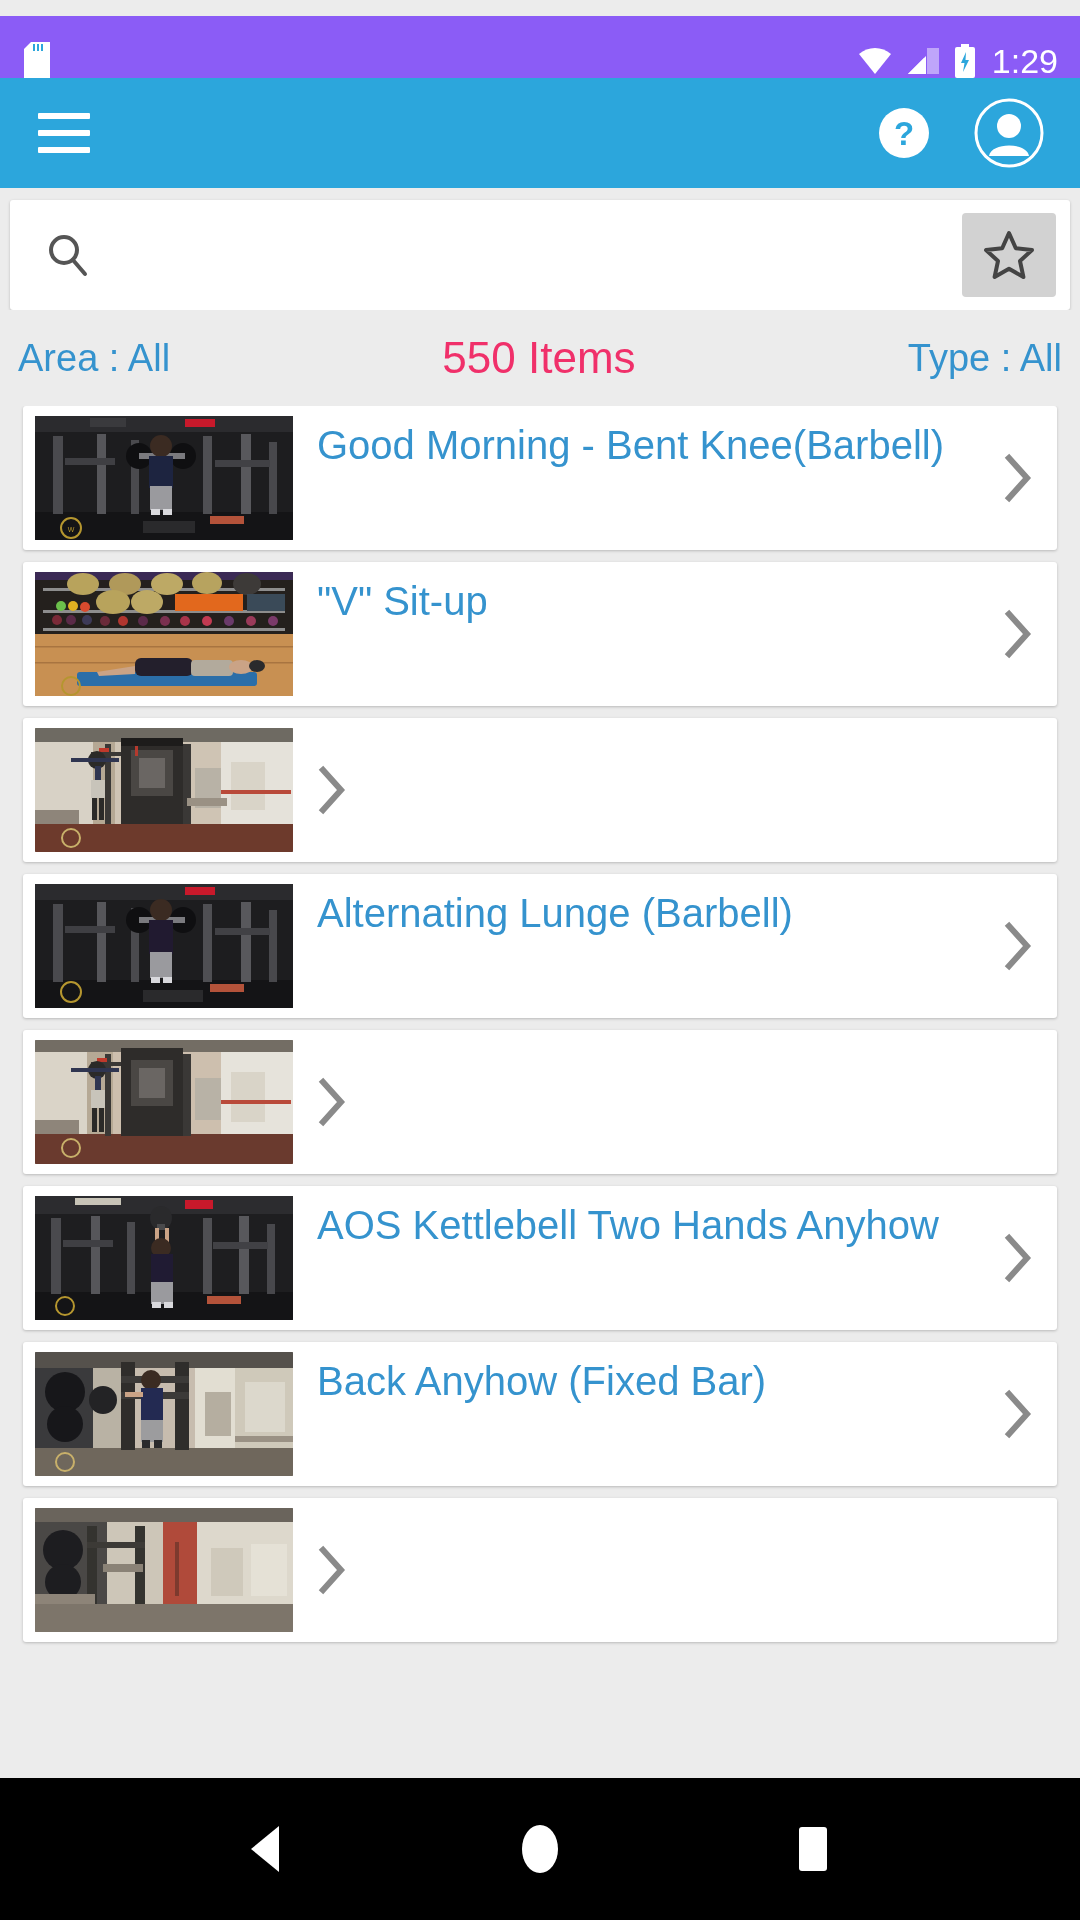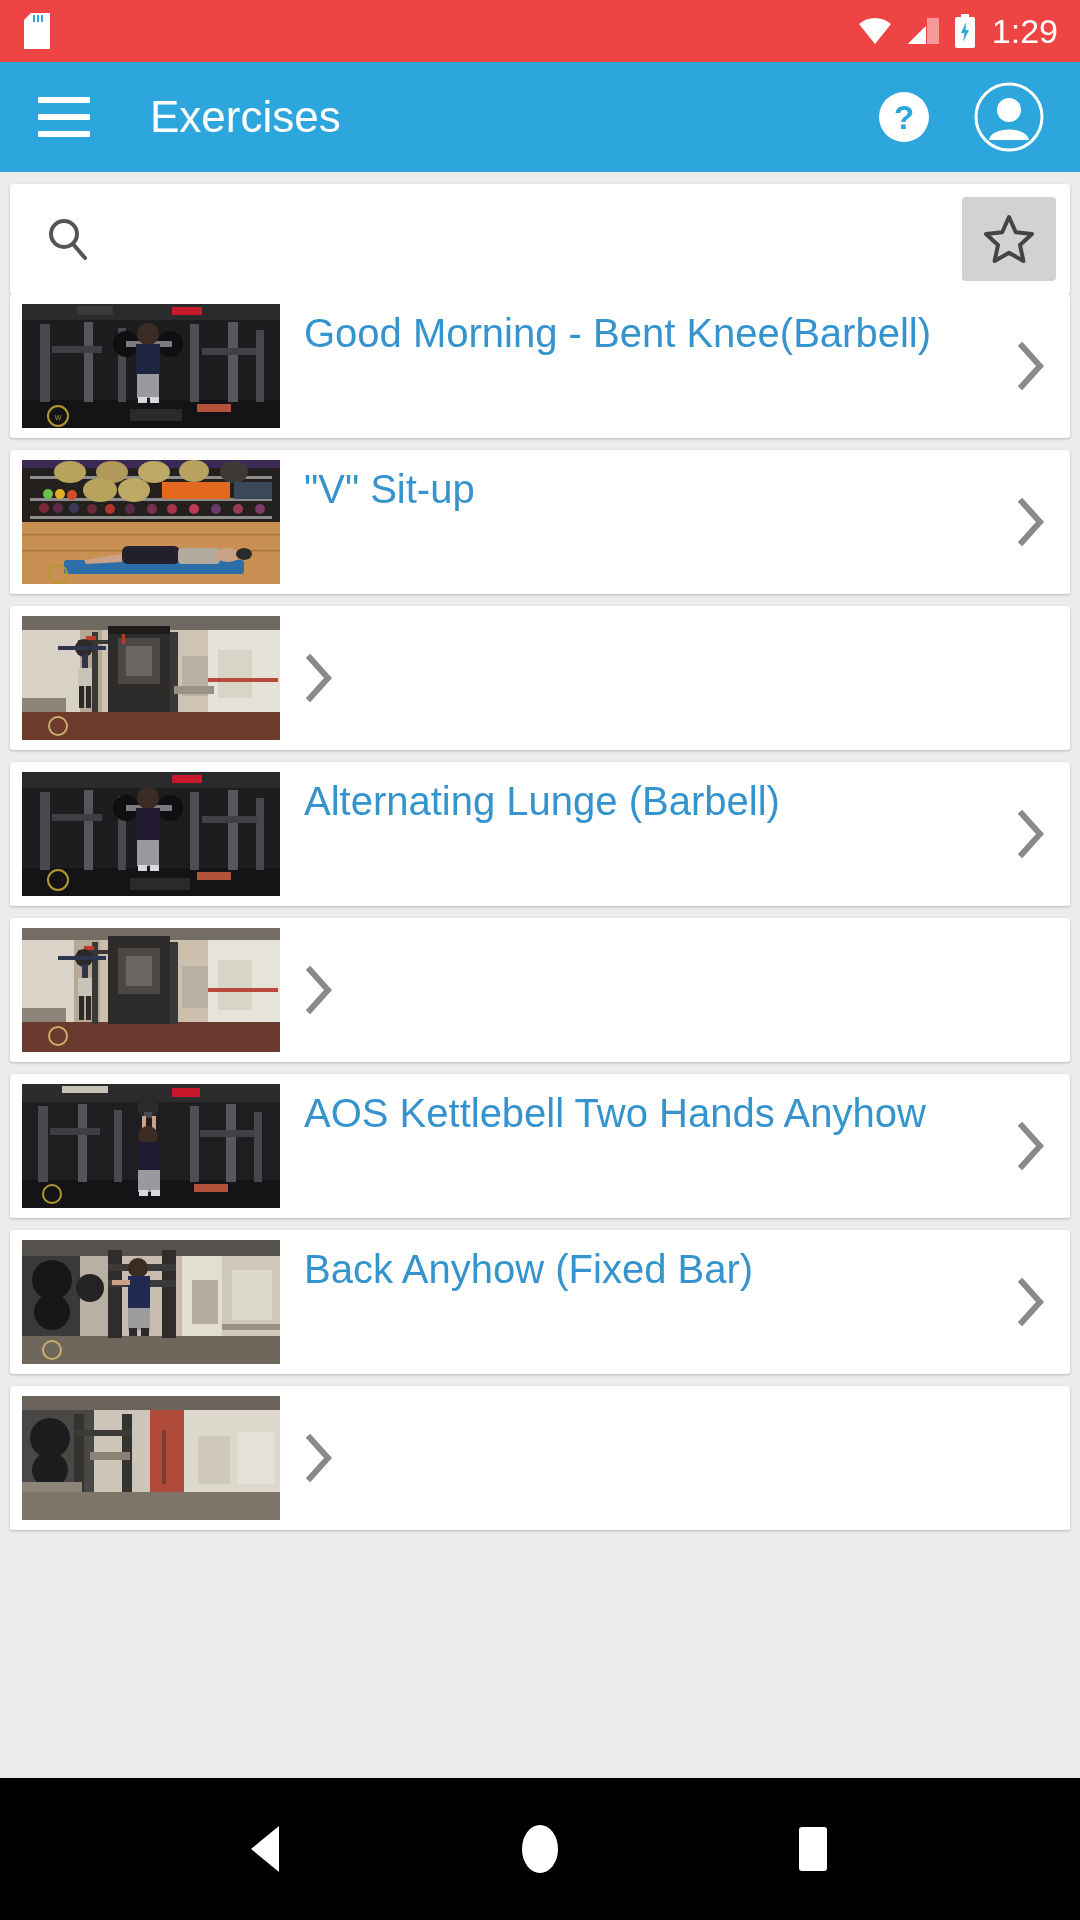--- a/index.html
+++ b/index.html
@@ -17,25 +17,26 @@
     width: 1080px;
     height: 1920px;
     background: #ececec;
     display: flex;
     flex-direction: column;
   }
 
   
   .status-bar {
     height: 62px;
-    background: #ef4444;
-    display: flex;
-    align-items: center;
+    background: #8b5cf6;
+    display: flex;
+    align-items: flex-end;
     padding: 0 22px 0 24px;
     flex: 0 0 auto;
+    margin-top: 16px;
   }
   .status-left { display: flex; align-items: center; gap: 10px; }
   .status-right {
     margin-left: auto;
     display: flex;
     align-items: center;
     gap: 14px;
   }
   .sdcard-icon { width: 26px; height: 36px; display: block; }
   .wifi-icon { width: 34px; height: 30px; display: block; }
@@ -154,21 +155,21 @@
     color: #F0306A;
     font-size: 44px;
     line-height: 46px;
     white-space: nowrap;
   }
 
   
   .list {
     flex: 1 1 auto;
     overflow: hidden;
-    padding: 0 10px;
+    padding: 0 23px;
     background: #ececec;
   }
   .card {
     background: #ffffff;
     border-radius: 3px;
     margin-bottom: 12px;
     display: flex;
     align-items: stretch;
     box-shadow: 0 1px 3px rgba(0,0,0,0.22);
     padding: 10px 0 10px 12px;
@@ -260,21 +261,20 @@
       <span class="clock">1:29</span>
     </div>
   </div>
 
   <div class="app-bar">
     <div class="hamburger">
       <span></span>
       <span></span>
       <span></span>
     </div>
-    <div class="app-title">Exercises</div>
     <div class="app-actions">
       <svg class="help-btn" viewBox="0 0 56 56">
         <circle cx="28" cy="28" r="25" fill="#ffffff"></circle>
         <text x="28" y="40" text-anchor="middle" font-family="Liberation Sans, sans-serif" font-size="33" font-weight="bold" fill="#2CA6DC">?</text>
       </svg>
       <svg class="avatar-btn" viewBox="0 0 74 74">
         <circle cx="37" cy="37" r="33" fill="none" stroke="#ffffff" stroke-width="3"></circle>
         <circle cx="37" cy="30" r="12" fill="#ffffff"></circle>
         <path d="M17 60 C19 46, 55 46, 57 60 Z" fill="#ffffff"></path>
       </svg>
@@ -289,20 +289,25 @@
       </svg>
       <input class="search-input" type="text" value="" placeholder="" style="">
       <button class="fav-btn">
         <svg class="star-icon" viewBox="0 0 52 52">
           <path d="M26 4 L32.8 19.2 L49 21 L37 32 L40.4 48 L26 39.8 L11.6 48 L15 32 L3 21 L19.2 19.2 Z" fill="none" stroke="#444444" stroke-width="4" stroke-linejoin="round"></path>
         </svg>
       </button>
     </div>
   </div>
 
+  <div class="filter-row">
+    <div class="filter-link">Area : All</div>
+    <div class="filter-count">550 Items</div>
+    <div class="filter-link">Type : All</div>
+  </div>
 
   <div class="list">
 
     <div class="card">
       <div class="thumb">
         <svg viewBox="0 0 258 124" preserveAspectRatio="none">
           <rect width="258" height="124" fill="#1d1d1f"></rect>
           <rect x="0" y="0" width="258" height="16" fill="#2b2b2e"></rect>
           <rect x="55" y="2" width="36" height="9" fill="#3a3a3d"></rect>
           <rect x="150" y="3" width="30" height="8" fill="#c8192b"></rect>

